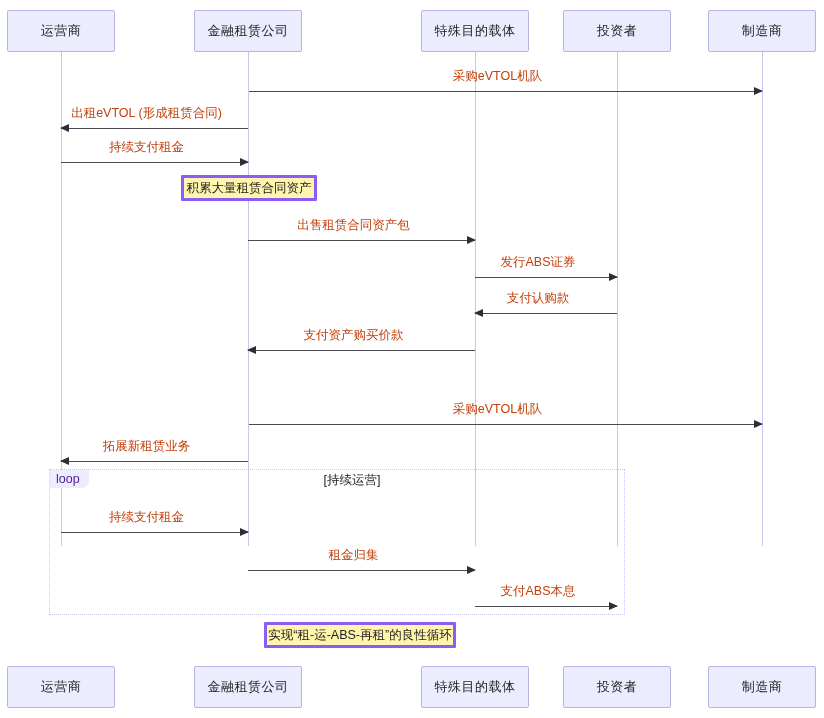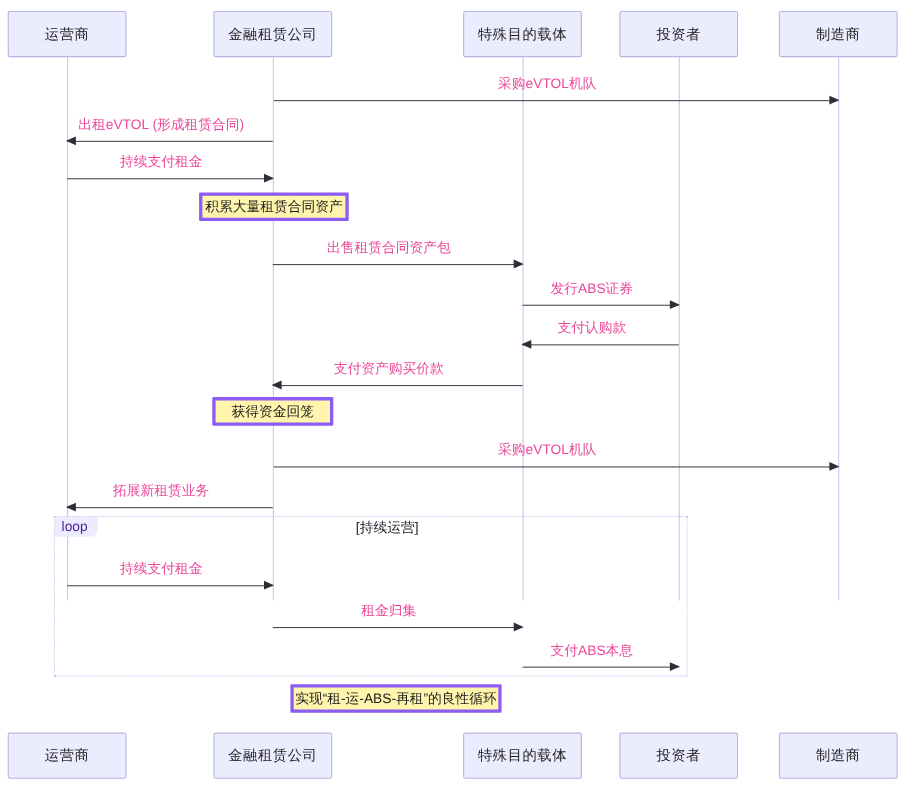--- a/index.html
+++ b/index.html
@@ -67,21 +67,21 @@
     left: -1px;
     border-right: 9px solid #2e2e36;
   }
   .msg .label {
     position: absolute;
     left: 0;
     right: 16px;
     bottom: 6px;
     text-align: center;
     font-size: 12.5px;
-    color: #ec4899;
+    color: #c2410c;
     white-space: nowrap;
   }
   .note {
     position: absolute;
     box-sizing: border-box;
     background: #fff5ad;
     border: 3px solid #8b5cf6;
     border-radius: 1px;
     display: flex;
     align-items: center;
@@ -202,21 +202,20 @@
     <div class="label">租金归集</div>
   </div>
 
   <div class="msg to-right" style="left:475px; top:606px; width:142px;">
     <div class="line"></div>
     <div class="head"></div>
     <div class="label">支付ABS本息</div>
   </div>
 
   <div class="note" style="left:181px; top:175px; width:136px; height:26px;">积累大量租赁合同资产</div>
-  <div class="note" style="left:193px; top:361px; width:110px; height:26px;">获得资金回笼</div>
   <div class="note" style="left:264px; top:622px; width:192px; height:26px;">实现“租-运-ABS-再租”的良性循环</div>
 
   <div class="actor-box" style="left:7px;   top:666px; width:108px; height:42px;">运营商</div>
   <div class="actor-box" style="left:194px; top:666px; width:108px; height:42px;">金融租赁公司</div>
   <div class="actor-box" style="left:421px; top:666px; width:108px; height:42px;">特殊目的载体</div>
   <div class="actor-box" style="left:563px; top:666px; width:108px; height:42px;">投资者</div>
   <div class="actor-box" style="left:708px; top:666px; width:108px; height:42px;">制造商</div>
 
 </div>
 

